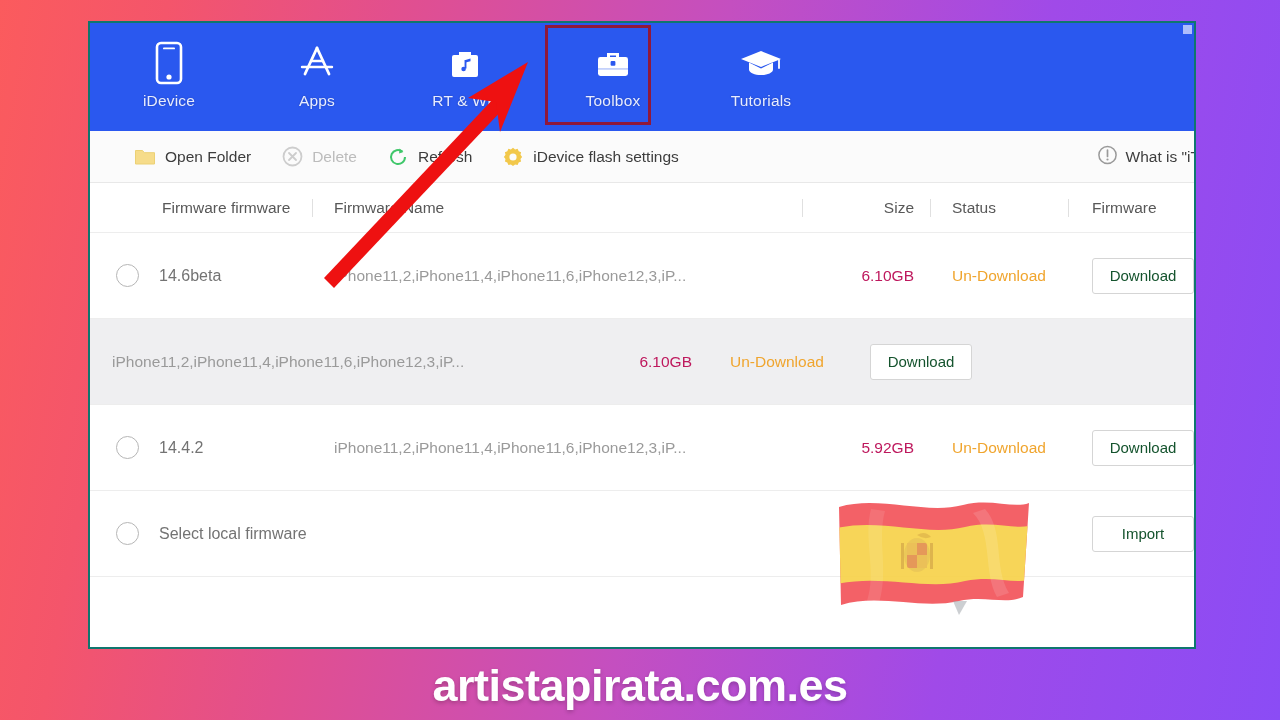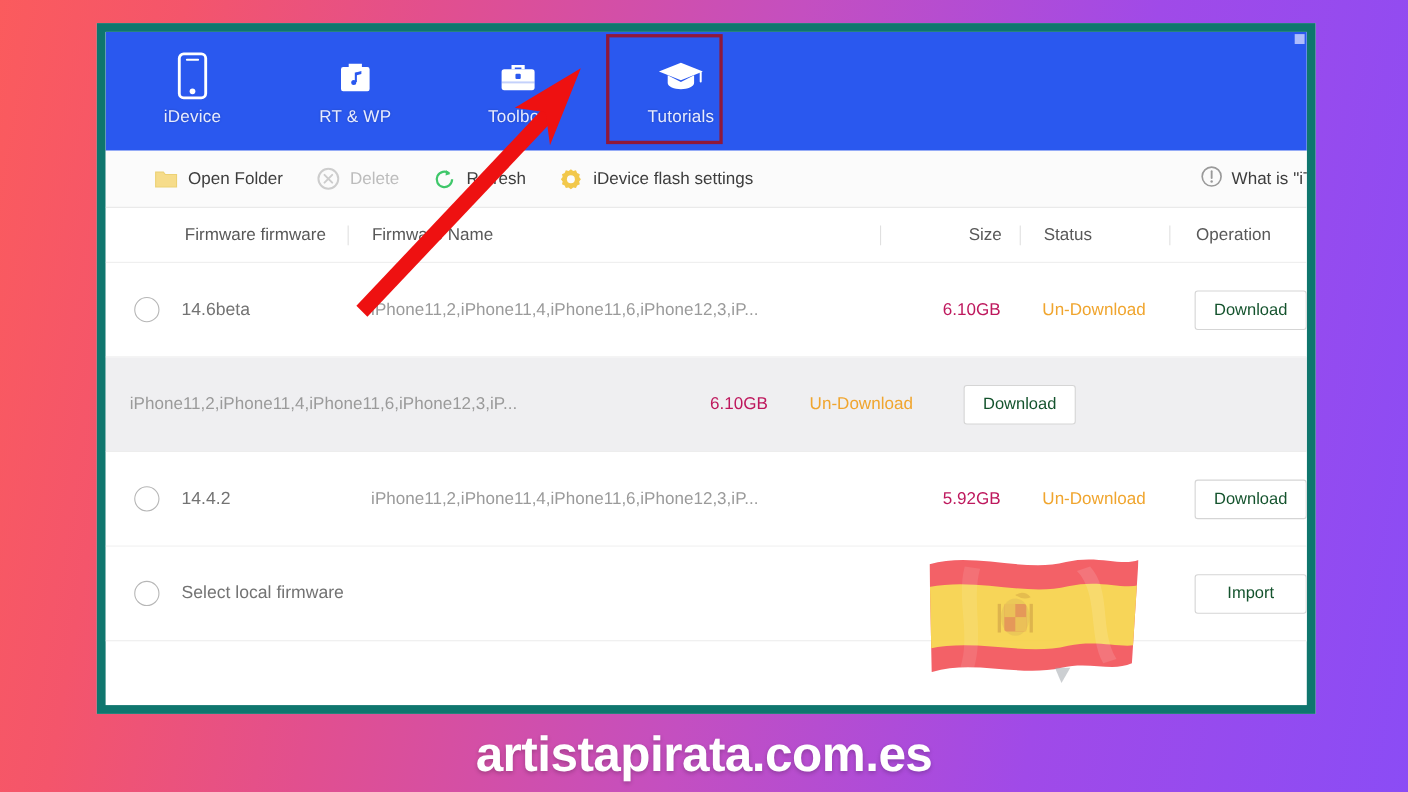--- a/index.html
+++ b/index.html
@@ -11,21 +11,21 @@
   body {
     background:linear-gradient(100deg,#fb5b5d 0%,#f4556b 12%,#e24f8e 28%,#c44fc0 52%,#a04ae8 75%,#8b4cf5 100%);
     position:relative;
   }
 
   
   #app-window {
     position:absolute; left:88px; top:21px;
     width:1108px; height:628px;
     background:#ffffff;
-    border:8px solid #0f766e;
+    border:2px solid #0f766e;
     overflow:hidden;
   }
 
   
   #nav-bar {
     height:108px; width:100%;
     background:#2a58ef;
     display:flex; align-items:flex-start;
     padding-left:5px; position:relative;
   }
@@ -174,20 +174,31 @@
       <span class="nav-icon">
         <svg width="34" height="44" viewBox="0 0 34 44">
           <rect x="5" y="2" width="24" height="40" rx="4" fill="none" stroke="#ffffff" stroke-width="2.6"></rect>
           <rect x="11" y="6.5" width="12" height="1.8" rx="0.9" fill="#ffffff"></rect>
           <circle cx="17" cy="36" r="2.6" fill="#ffffff"></circle>
         </svg>
       </span>
       <span class="nav-label">iDevice</span>
     </div>
 
+    <div class="nav-item">
+      <span class="nav-icon">
+        <svg width="42" height="42" viewBox="0 0 42 42">
+          <path d="M21 6 L33 32" stroke="#ffffff" stroke-width="2.8" fill="none" stroke-linecap="round"></path>
+          <path d="M21 6 L9 32" stroke="#ffffff" stroke-width="2.8" fill="none" stroke-linecap="round"></path>
+          <path d="M15 19 L27 19" stroke="#ffffff" stroke-width="2.4" fill="none" stroke-linecap="round"></path>
+          <path d="M6 25 L36 25" stroke="#ffffff" stroke-width="2.4" fill="none" stroke-linecap="round"></path>
+        </svg>
+      </span>
+      <span class="nav-label">Apps</span>
+    </div>
 
     <div class="nav-item">
       <span class="nav-icon">
         <svg width="42" height="42" viewBox="0 0 42 42">
           <path d="M15 10 h12 v3 h5 a2 2 0 0 1 2 2 v18 a2 2 0 0 1 -2 2 h-22 a2 2 0 0 1 -2 -2 v-18 a2 2 0 0 1 2 -2 h5 z" fill="#ffffff"></path>
           <path d="M21.5 18 v8.5" stroke="#2a58ef" stroke-width="1.9" fill="none"></path>
           <path d="M21.5 18 l5 -1.4 v2.6 l-5 1.4 z" fill="#2a58ef"></path>
           <circle cx="19.6" cy="27" r="2.3" fill="#2a58ef"></circle>
         </svg>
       </span>
@@ -275,21 +286,21 @@
     </div>
   </div>
 
   <div id="fw-table">
 
     <div id="table-head">
       <div class="th col-version">Firmware firmware</div>
       <div class="th col-name">Firmware Name</div>
       <div class="th col-size">Size</div>
       <div class="th col-status">Status</div>
-      <div class="th col-operation">Operation</div>
+      <div class="th col-operation">Firmware</div>
     </div>
 
     <div class="fw-row">
       <div class="cell cell-version">
         <span class="radio"></span>
         <span class="ver-label">14.6beta</span>
       </div>
       <div class="cell cell-name">iPhone11,2,iPhone11,4,iPhone11,6,iPhone12,3,iP...</div>
       <div class="cell cell-size">6.10GB</div>
       <div class="cell cell-status">Un-Download</div>

